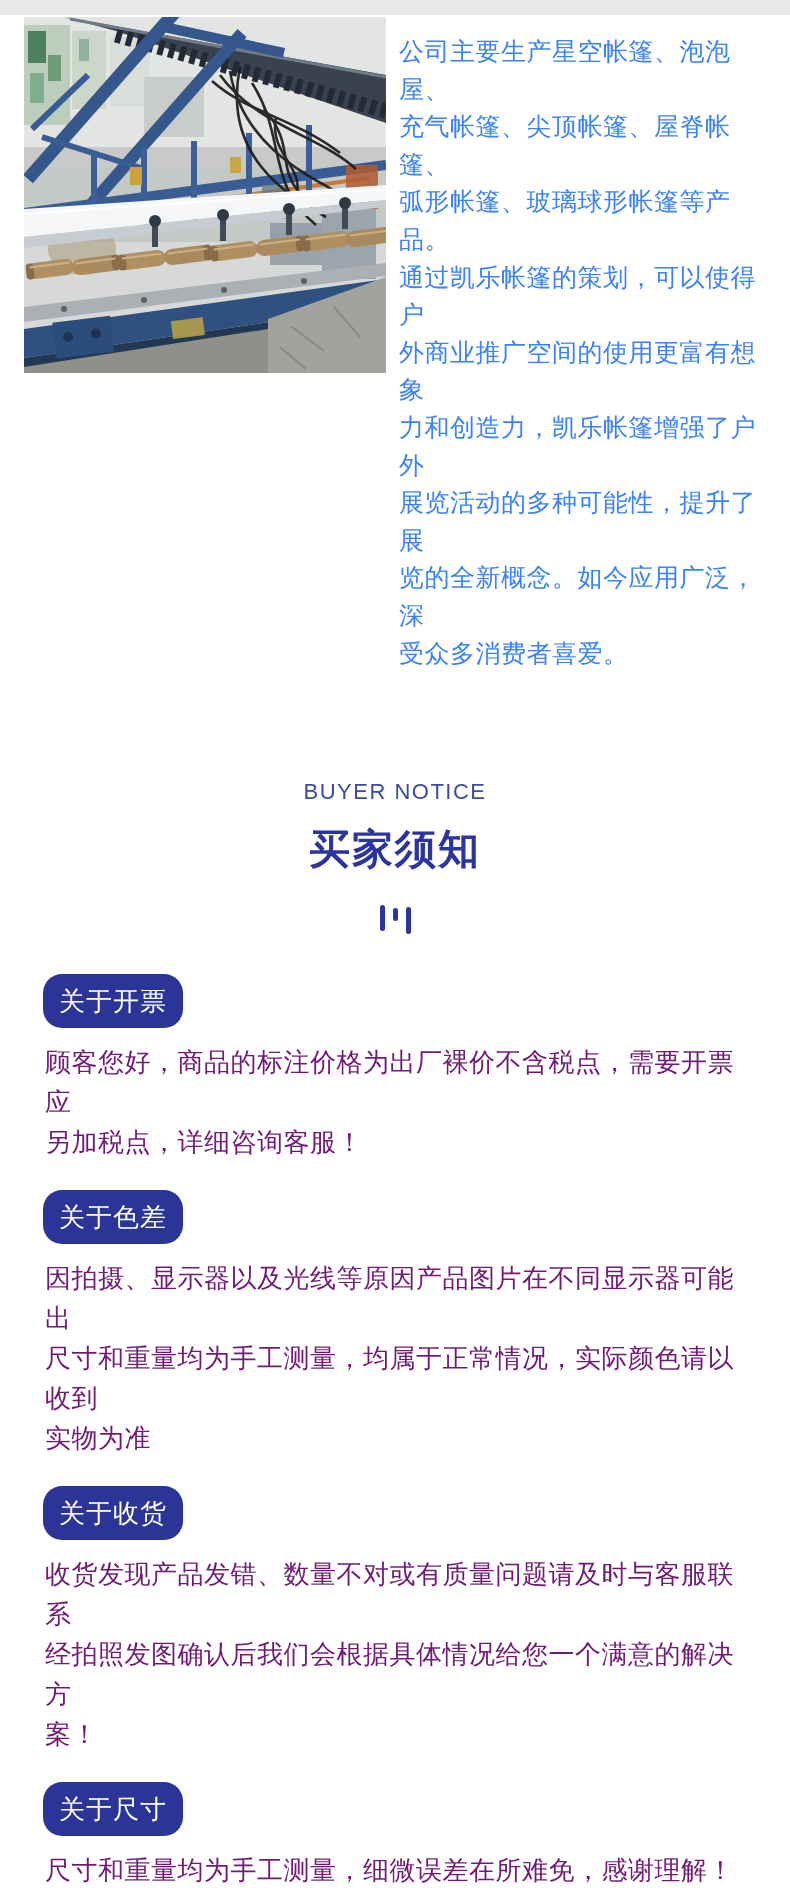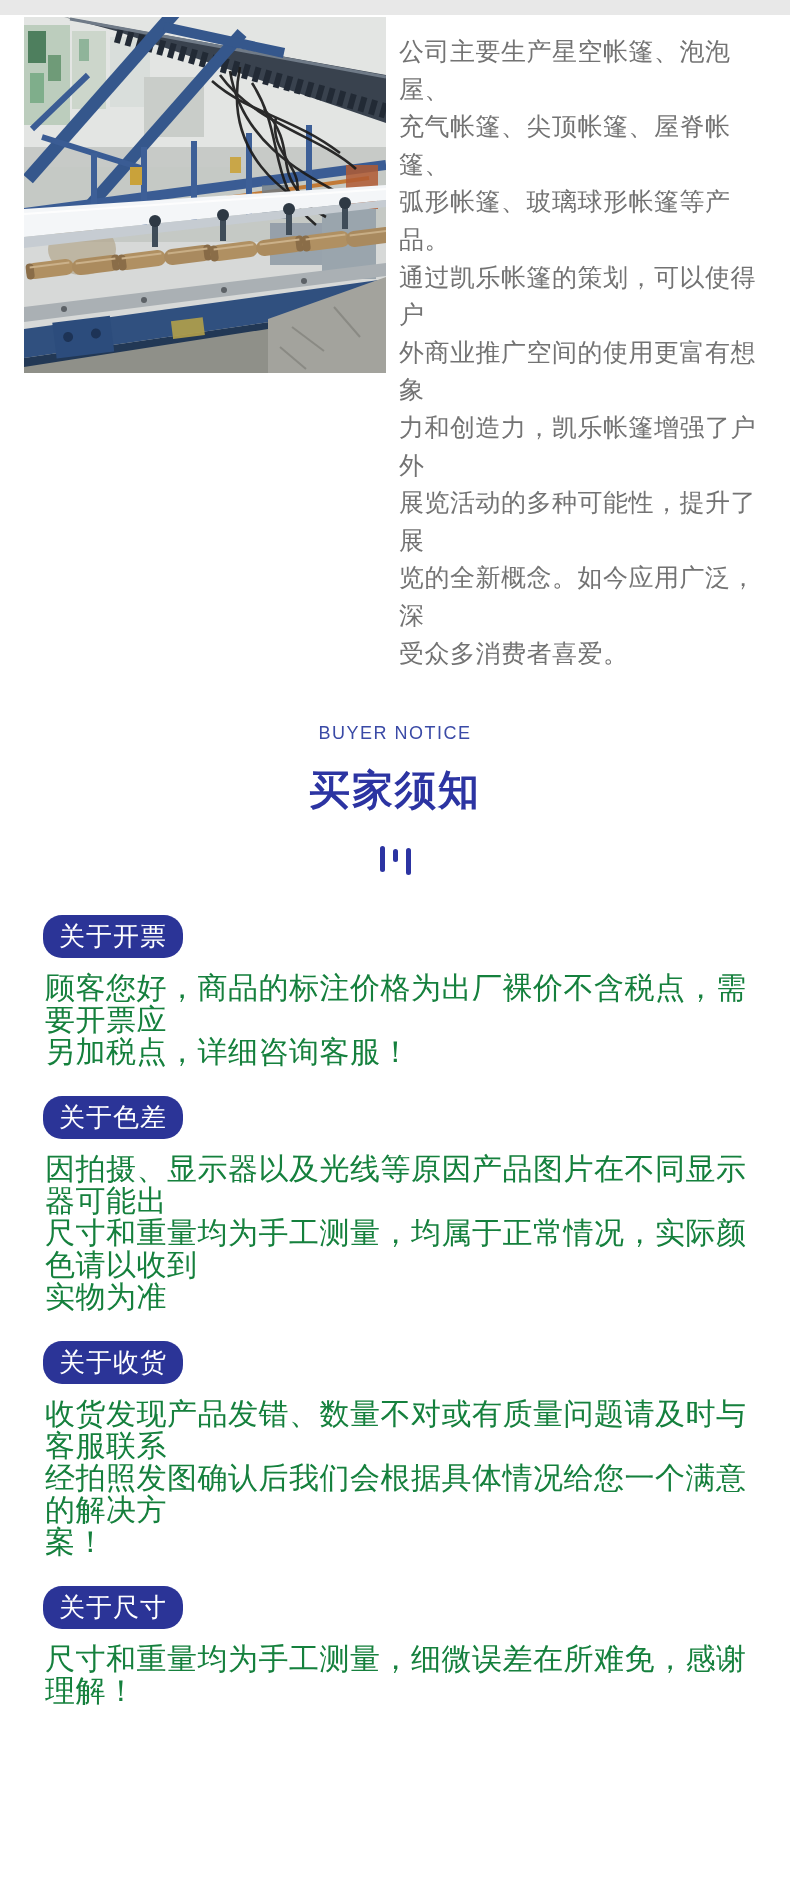--- a/index.html
+++ b/index.html
@@ -13,30 +13,30 @@
 
   
   .intro{display:flex;align-items:flex-start;padding:2px 27px 0 24px;}
   .photo{width:362px;height:356px;flex:0 0 362px;overflow:hidden;}
   .photo svg{display:block;}
   .intro-text{
     flex:1;
     padding:16px 0 0 13px;
     font-size:25px;
     line-height:37.6px;
-    color:#737373;
+    color:#3b82f6;
     letter-spacing:.5px;
   }
   .lines{white-space:pre-line;}
 
   
   .notice-header{text-align:center;}
   .eyebrow{
-    margin-top:48px;
-    font-size:18px;
+    margin-top:107px;
+    font-size:22px;
     line-height:26px;
     letter-spacing:1.5px;
     color:#3a4aa6;
   }
   .big-title{
     margin-top:8px;
     font-size:41px;
     line-height:72px;
     font-weight:bold;
     letter-spacing:2px;
@@ -57,33 +57,33 @@
   .divider-bars i:nth-child(2){height:13px;margin-top:3px;}
   .divider-bars i:nth-child(3){height:27px;margin-top:2px;}
 
   
   .sections{padding:0 33px 47px 43px;}
   .section{margin-top:28px;}
   .section:first-child{margin-top:42px;}
   .pill{
     display:inline-flex;
     align-items:center;
-    height:43px;
+    height:54px;
     padding:0 16px;
     border-radius:19px;
     background:#2b3497;
     color:#ffffff;
     font-size:26px;
     letter-spacing:1px;
   }
   .section p{
     margin:14px 0 0 2px;
-    font-size:30px;
-    line-height:32px;
-    color:#15803d;
+    font-size:26px;
+    line-height:40px;
+    color:#701a75;
     letter-spacing:.5px;
   }
 </style>
 </head>
 <body>
 
 <div class="page">
 
   <div class="top-strip"></div>
 

